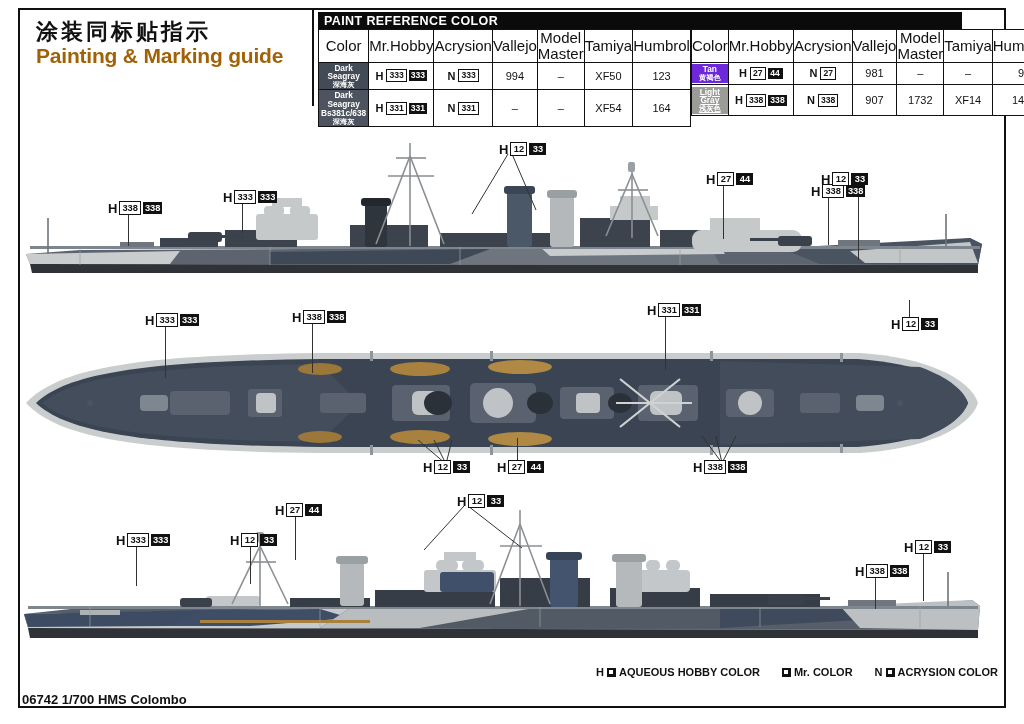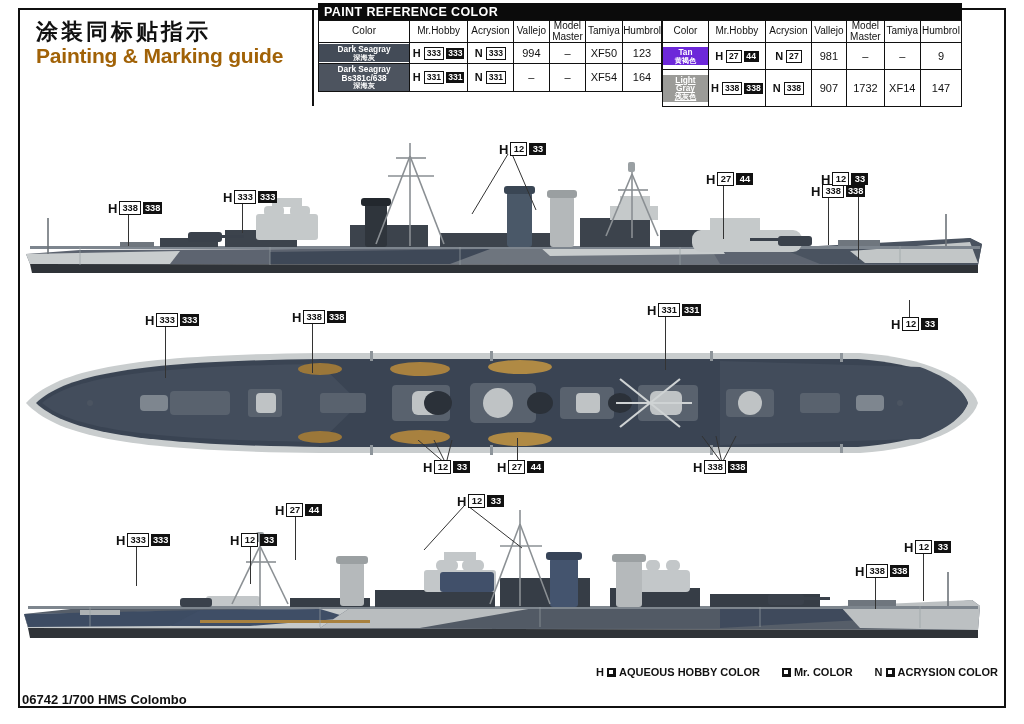--- a/index.html
+++ b/index.html
@@ -33,40 +33,40 @@
     font-size:21px; font-weight:bold; color:#a16207;
     line-height:1.15; margin-left:14px; letter-spacing:-0.2px;
   }
   #header-divider{
     position:absolute; left:312px; top:10px; width:2px; height:96px;
     background:#111;
   }
 
   
   #paint-table-wrap{
-    position:absolute; left:318px; top:3px; width:644px; height:104px;
+    position:absolute; left:318px; top:12px; width:644px; height:104px;
   }
   #paint-banner{
     height:17px; background:#0b0b0b; color:#fff;
     font-size:12.5px; font-weight:bold; letter-spacing:.4px;
     display:flex; align-items:center; padding-left:5px;
     border:1px solid #0b0b0b;
   }
   #paint-tables{
     display:flex; width:100%; height:87px; border-top:0;
   }
   table.paint{
     border-collapse:collapse; table-layout:fixed;
     font-size:9.5px; color:#111; background:#fff;
   }
   table.paint td, table.paint th{
     border:1px solid #111; padding:0; text-align:center;
     vertical-align:middle; font-weight:normal; height:21px;
   }
-  table.paint th{ font-size:10px; line-height:1.05; }
+  table.paint th{ font-size:15px; line-height:1.05; }
   .hdr-two{ font-size:8.5px; line-height:1.03; }
   .swatch{
     color:#fff; font-size:8.3px; font-weight:bold; line-height:1.05;
     padding:1px 2px; text-align:center;
   }
   .swatch .cn{ font-size:7.2px; font-weight:bold; display:block; }
   .code-cell{
     display:flex; align-items:center; justify-content:center; gap:2px;
     font-size:11px; font-weight:bold; height:100%;
   }

